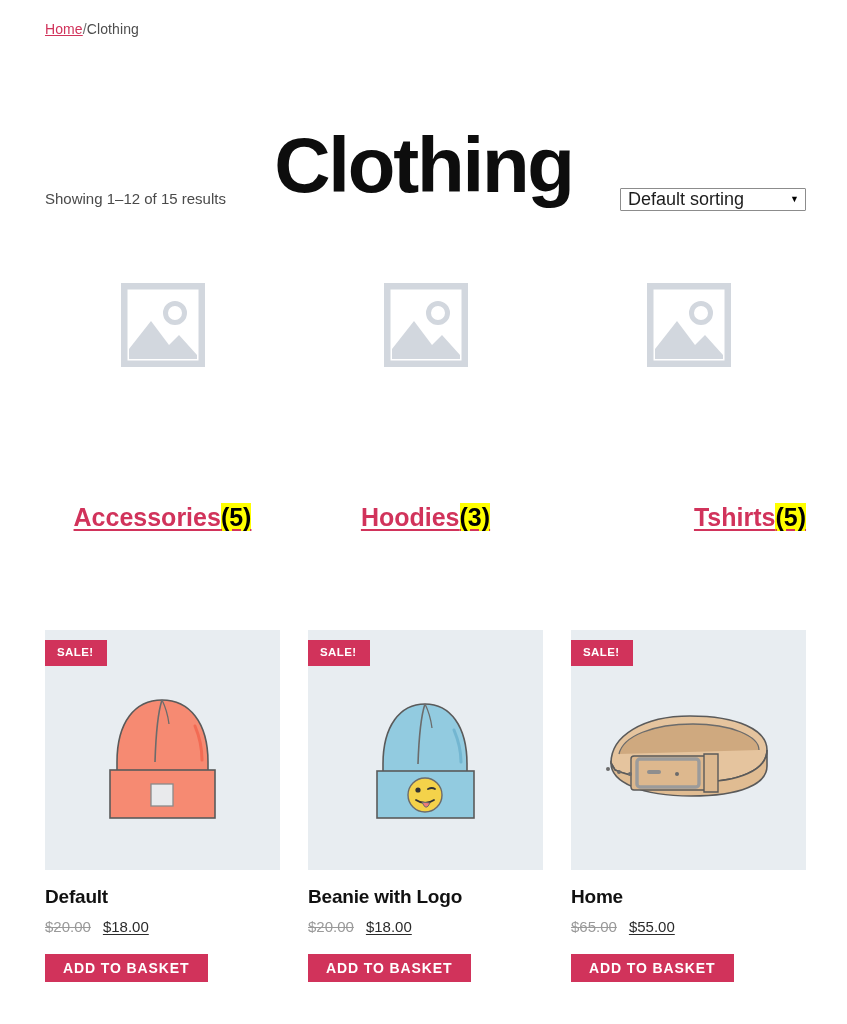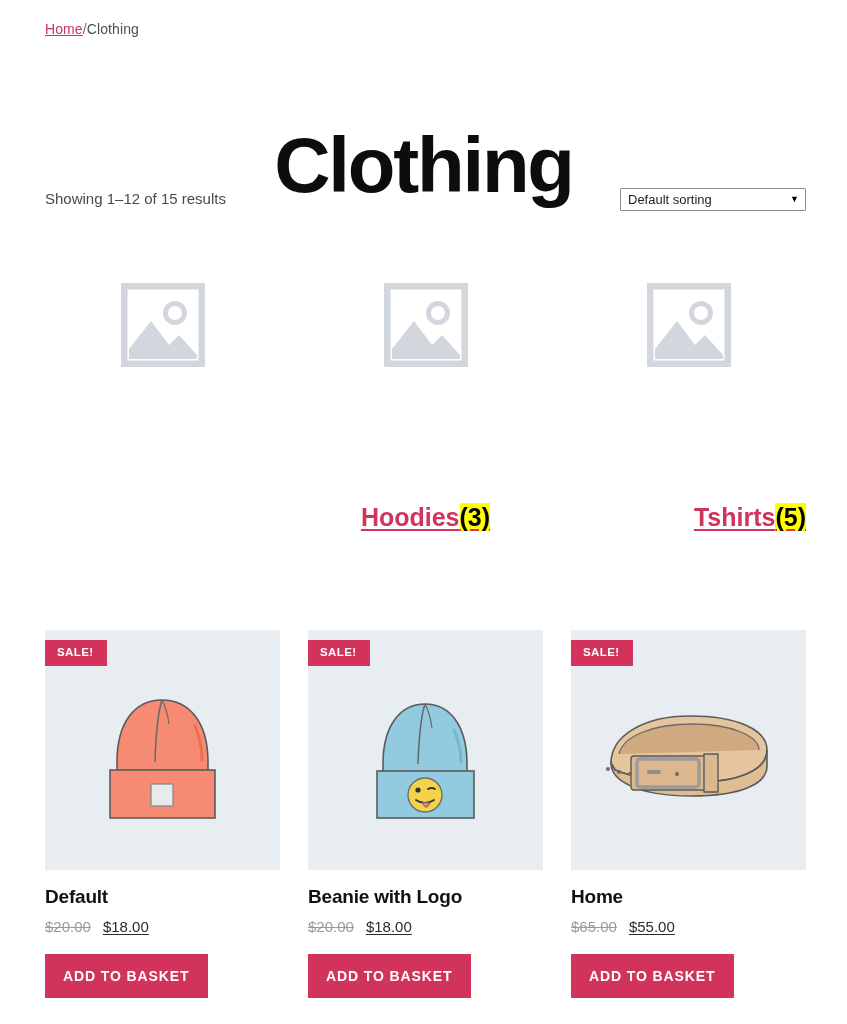--- a/index.html
+++ b/index.html
@@ -55,21 +55,21 @@
     left: 620px; top: 188px;
     width: 186px; height: 23px;
     border: 1px solid #8c8c8c;
     background: #ffffff;
     border-radius: 1px;
     display: flex;
     align-items: center;
     padding: 0 6px 0 7px;
   }
   .sorting-select .label {
-    font-size: 13px;
+    font-size: 18px;
     color: #1c1c1c;
     flex: 1;
     white-space: nowrap;
     overflow: hidden;
   }
   .sorting-select .caret {
     font-size: 9px;
     color: #000;
     line-height: 1;
     margin-left: 4px;
@@ -174,21 +174,21 @@
     margin-left: 12px;
   }
   .add-btn {
     display: inline-block;
     margin-top: 19px;
     background: #d1335b;
     color: #ffffff;
     font-size: 14px;
     font-weight: bold;
     letter-spacing: 0.9px;
-    padding: 15px 18px;
+    padding: 7px 18px;
     line-height: 1;
     border: none;
     font-family: "Liberation Sans", sans-serif;
     cursor: pointer;
   }
 </style>
 </head>
 <body>
 
 <div class="page">
@@ -210,20 +210,23 @@
 
     <div class="cat-col">
       <div class="cat-thumb">
         <span>
           <svg class="ph-icon" width="84" height="84" viewBox="0 0 84 84">
             <rect x="3" y="3" width="78" height="78" fill="none" stroke="#d2d7de" stroke-width="7"></rect>
             <circle cx="54" cy="30" r="9.5" fill="none" stroke="#d2d7de" stroke-width="5"></circle>
             <path d="M8 66 L30 38 L48 62 L58 52 L76 72 L76 76 L8 76 Z" fill="#d2d7de"></path>
           </svg>
         </span>
+      </div>
+      <div class="cat-name">
+        <a class="link" href="#">Accessories</a><span class="count">(5)</span>
       </div>
     </div>
 
     <div class="cat-col">
       <div class="cat-thumb">
         <span>
           <svg class="ph-icon" width="84" height="84" viewBox="0 0 84 84">
             <rect x="3" y="3" width="78" height="78" fill="none" stroke="#d2d7de" stroke-width="7"></rect>
             <circle cx="54" cy="30" r="9.5" fill="none" stroke="#d2d7de" stroke-width="5"></circle>
             <path d="M8 66 L30 38 L48 62 L58 52 L76 72 L76 76 L8 76 Z" fill="#d2d7de"></path>

